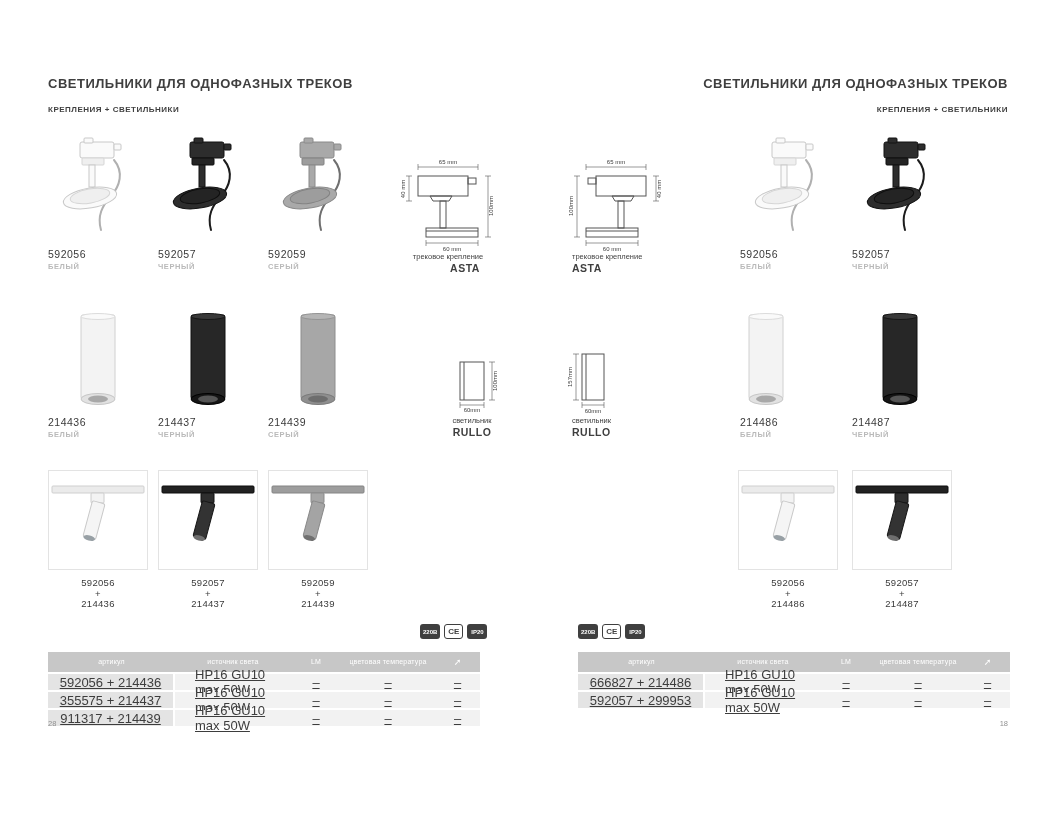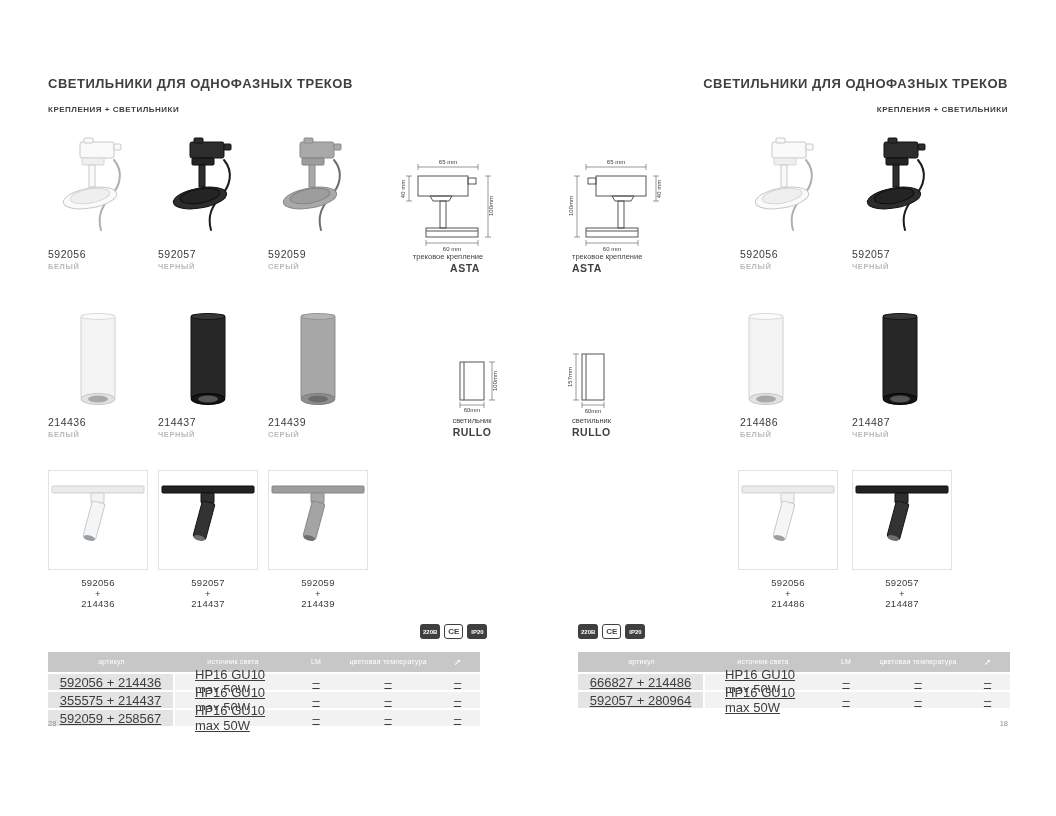--- a/index.html
+++ b/index.html
@@ -264,21 +264,21 @@
         <div class="td c5">–</div>
       </div>
       <div class="t-row">
         <div class="td c1 art">355575 + 214437</div>
         <div class="td c2 src">HP16 GU10 max 50W</div>
         <div class="td c3">–</div>
         <div class="td c4">–</div>
         <div class="td c5">–</div>
       </div>
       <div class="t-row">
-        <div class="td c1 art">592059 + 258567</div>
+        <div class="td c1 art">911317 + 214439</div>
         <div class="td c2 src">HP16 GU10 max 50W</div>
         <div class="td c3">–</div>
         <div class="td c4">–</div>
         <div class="td c5">–</div>
       </div>
     </div>
 
     <div class="page-num abs" style="left:48px;top:719px;">28</div>
   </div>
 
@@ -440,21 +440,21 @@
         <div class="th c5">➚</div>
       </div>
       <div class="t-row">
         <div class="td c1 art">666827 + 214486</div>
         <div class="td c2 src">HP16 GU10 max 50W</div>
         <div class="td c3">–</div>
         <div class="td c4">–</div>
         <div class="td c5">–</div>
       </div>
       <div class="t-row">
-        <div class="td c1 art">592057 + 280964</div>
+        <div class="td c1 art">592057 + 299953</div>
         <div class="td c2 src">HP16 GU10 max 50W</div>
         <div class="td c3">–</div>
         <div class="td c4">–</div>
         <div class="td c5">–</div>
       </div>
     </div>
 
     <div class="page-num abs" style="left:958px;top:719px;width:50px;text-align:right;">18</div>
   </div>
 

